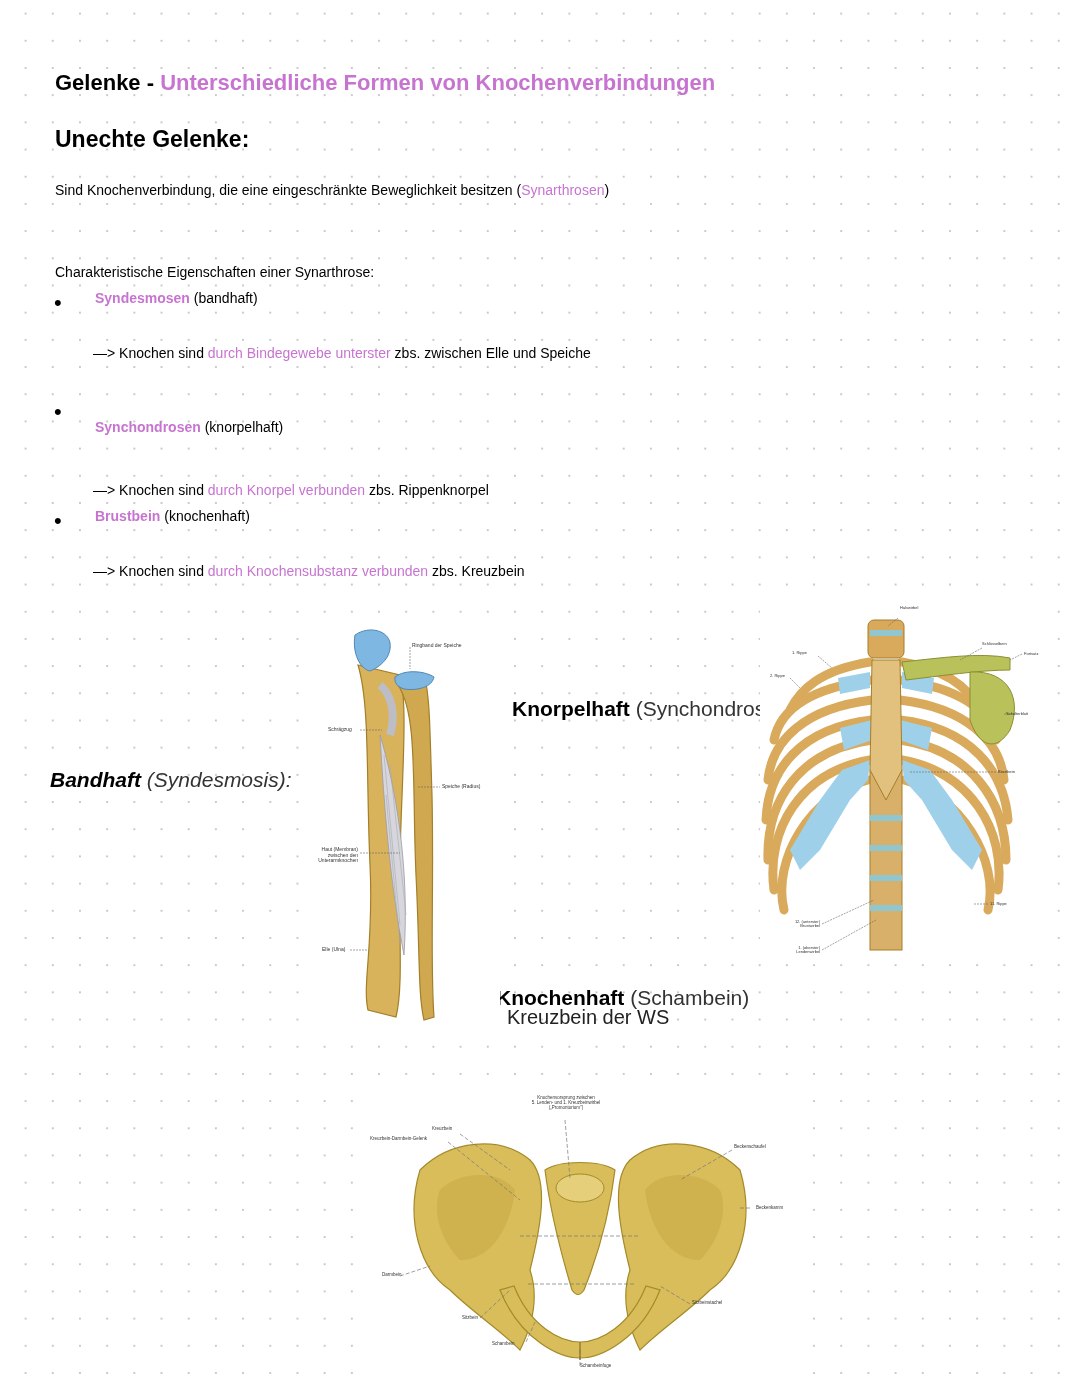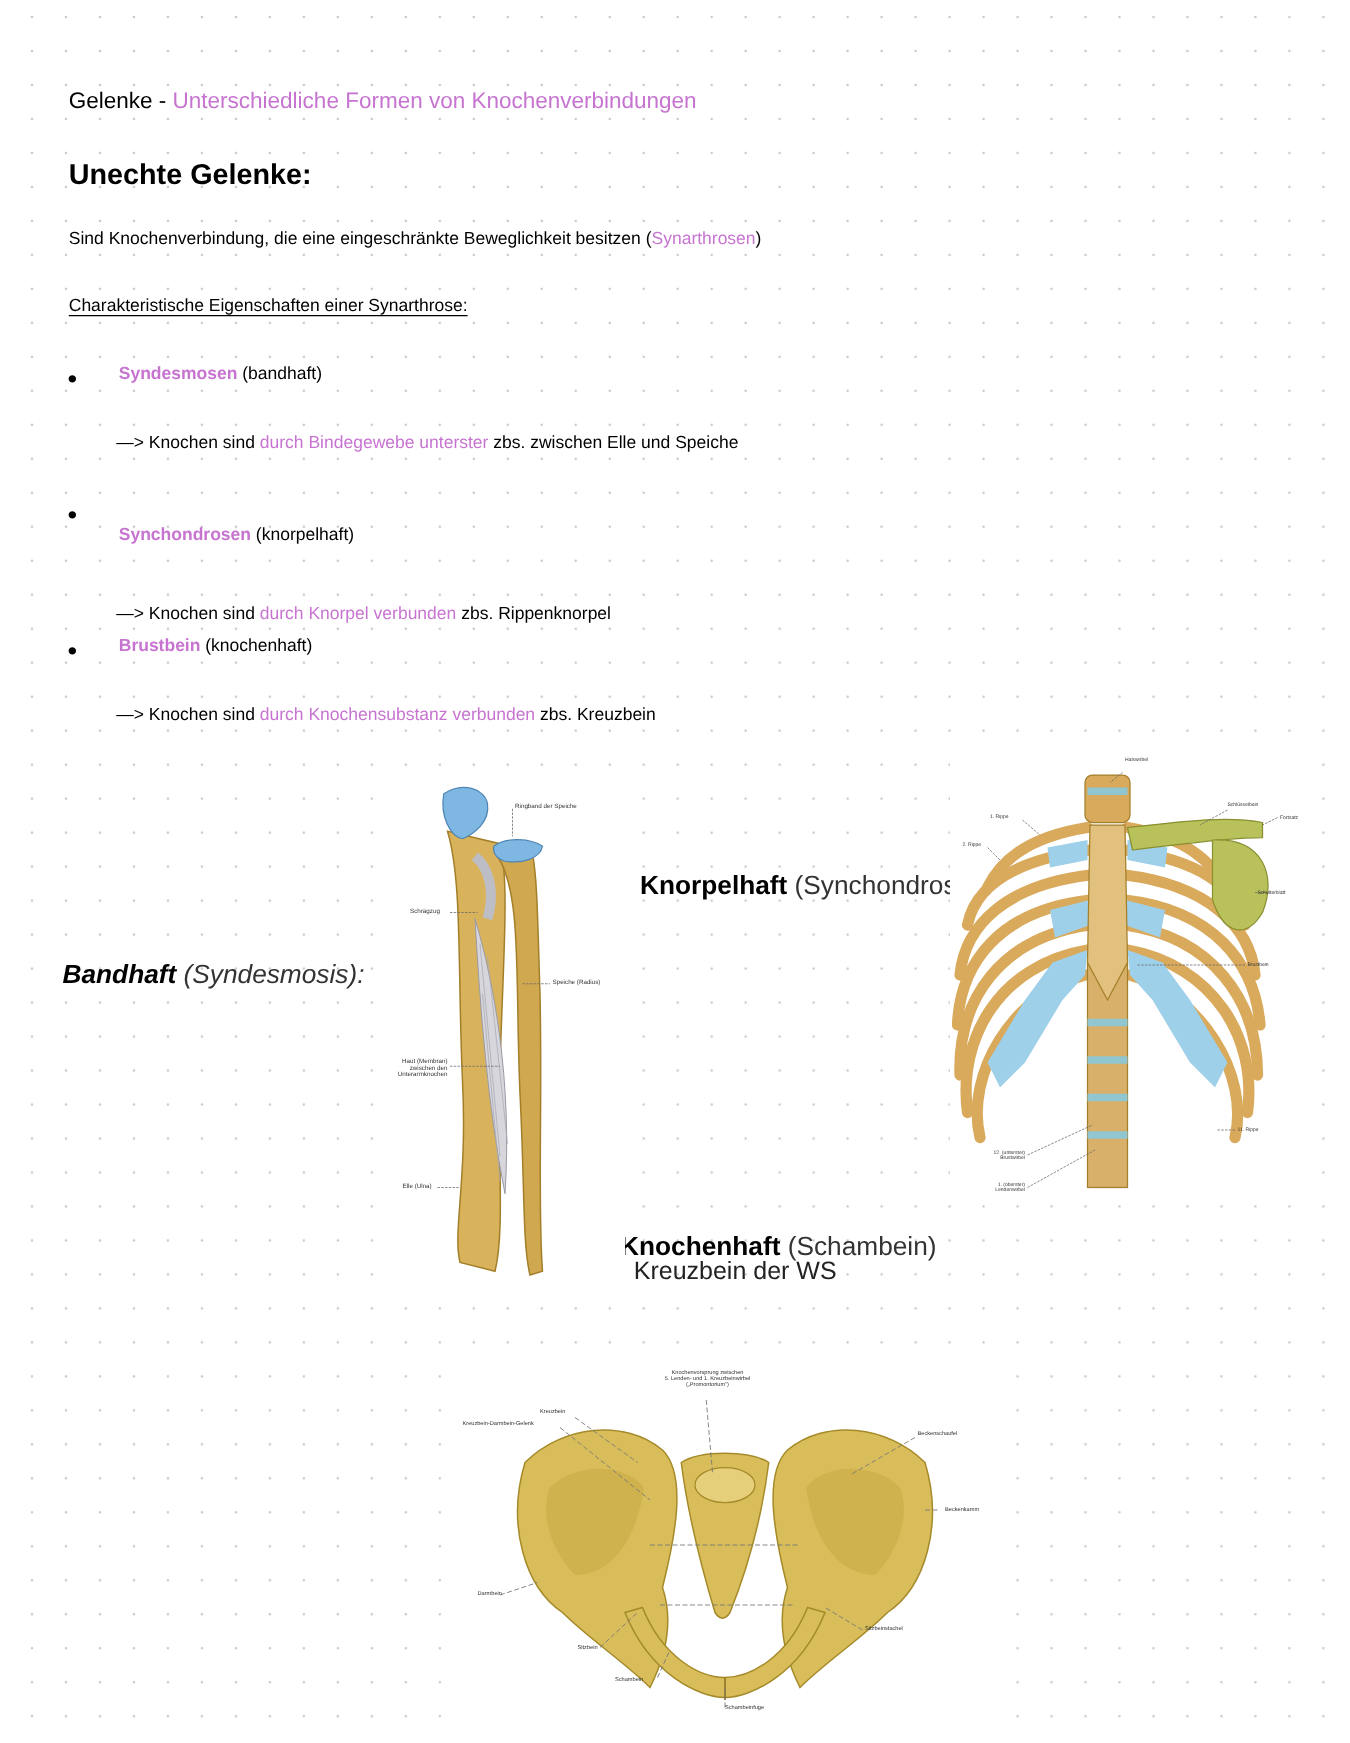--- a/index.html
+++ b/index.html
@@ -7,24 +7,24 @@
     width:1080px; height:1394px; position:relative; overflow:hidden;
     background-color:#ffffff;
     background-image: radial-gradient(circle, #c9c9c9 1px, transparent 1.3px);
     background-size: 27.2px 27.2px;
     background-position: 12px 0px;
     font-family: "Liberation Sans", sans-serif;
     color:#000;
   }
   .abs { position:absolute; white-space:nowrap; }
   .pink { color:#c774d1; }
-  .title { left:55px; top:70px; font-size:18px; font-weight:normal;text-align:right; }
+  .title { left:55px; top:70px; font-size:22px; font-weight:bold;text-align:right; }
   .h2 { left:55px; top:126px; font-size:23px; font-weight:bold; }
   .txt { font-size:14px; }
-  .ul { text-decoration:underline; text-underline-offset:3px; }
+  .ul { text-underline-offset:3px;margin-top:28px; }
   .bullet { font-size:22px; }
   .term { font-weight:bold; }
   .imgbox { position:absolute; background:#fff; }
   .lbl { position:absolute; font-size:5px; color:#333; white-space:nowrap; line-height:1.1; }
   .cap { font-size:21px; }
   .cap b { font-weight:bold; }
   .cap .paren { color:#333; }
 </style>
 </head>
 <body>

